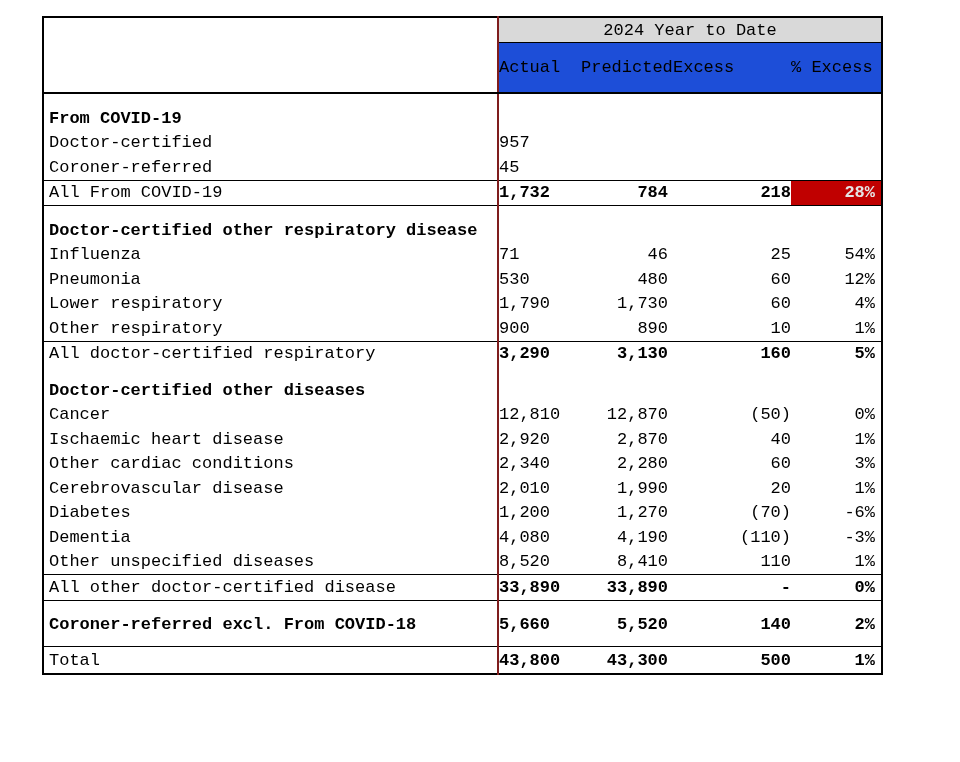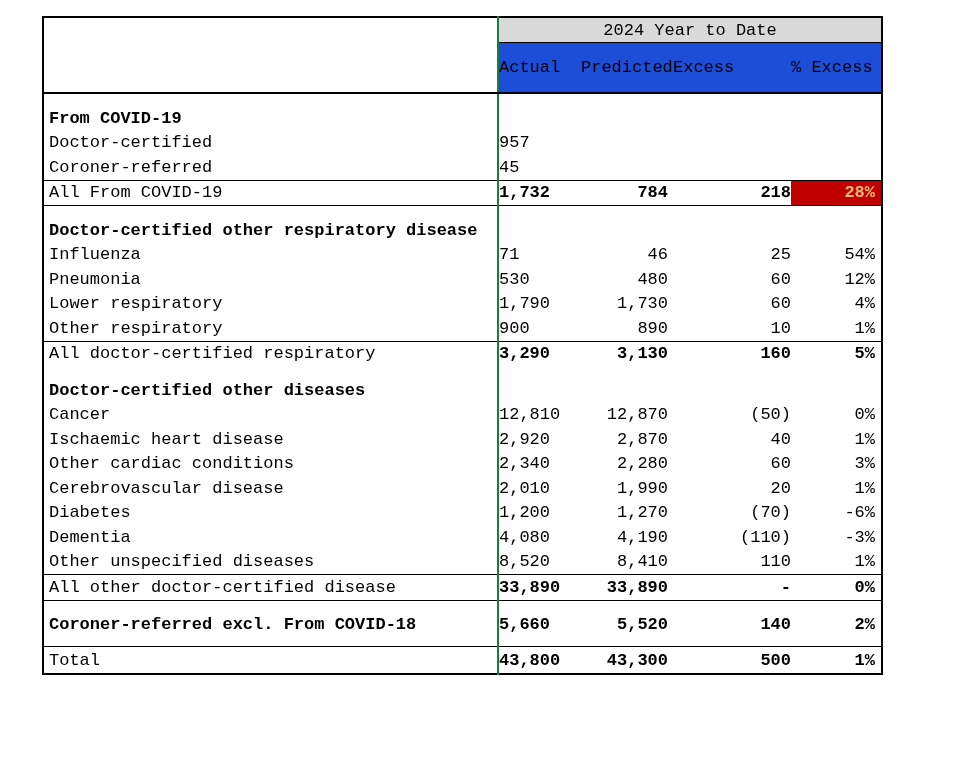--- a/index.html
+++ b/index.html
@@ -7,21 +7,21 @@
     position:relative; width:960px; height:762px; background:#ffffff;
     font-family:Liberation Mono, monospace; color:#000;
   }
   table.mort {
     position:absolute; left:42px; top:16px; width:839px;
     border-collapse:collapse; table-layout:fixed;
     border:2px solid #000; font-size:17px;
   }
   td, th { padding:0; margin:0; white-space:nowrap; overflow:hidden; font-weight:normal; vertical-align:middle; }
   
-  .divR { border-right:2px solid #15803d; }
+  .divR { border-right:2px solid #7f1d1d; }
   
   th.group {
     background:#d9d9d9; text-align:center; height:24px;
     border-bottom:1.5px solid #000; font-weight:normal; font-size:17px;
   }
   th.colh {
     background:#1d4ed8; text-align:left; height:49px;
     border-bottom:2.5px solid #000; font-weight:normal; font-size:17px;
   }
   td.corner { background:#ffffff; border-bottom:2.5px solid #000; }
@@ -32,21 +32,21 @@
   td.n2 { text-align:right; padding-right:5px; }
   td.n3 { text-align:right; padding-right:0; }
   td.n4 { text-align:right; padding-right:6px; }
   tr.section td { font-weight:bold; }
   .b { font-weight:bold; }
   tr.bt td { border-top:1.5px solid #000;margin-left:44px; }
   tr.bb td { border-bottom:1.5px solid #000; }
   tr.spacer td { height:12px; }
   tr.spacer-sm td { height:9px; }
   tr.total td { border-top:1.5px solid #000; height:26px; }
-  td.red { background:#c00000; color:#fdba74; font-weight:bold; }
+  td.red { background:#c00000; color:#e5e5e5; font-weight:bold; }
   .footnote {
     position:absolute; left:42px; top:678px; width:812px;
     font-size:17px; line-height:25px; white-space:pre-wrap;
   }
 </style>
 </head>
 <body>
 
 <div class="canvas">
 

